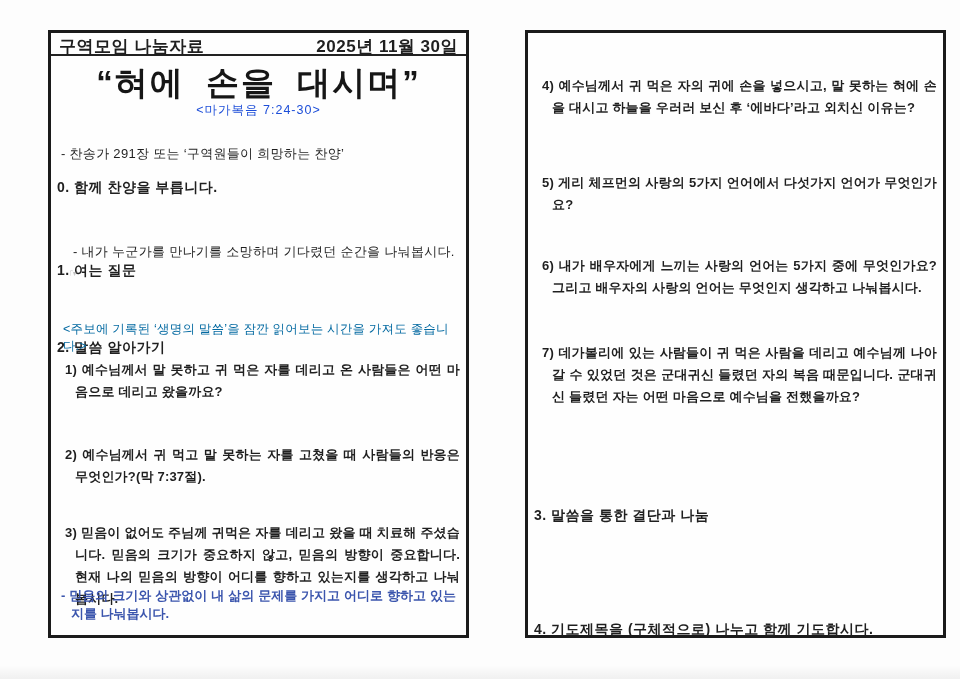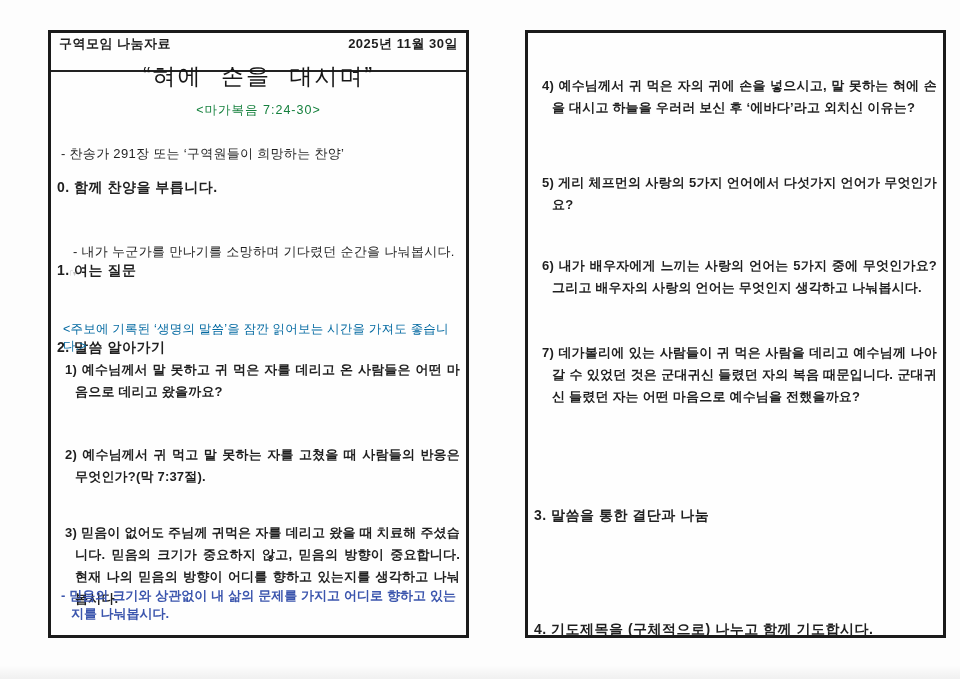--- a/index.html
+++ b/index.html
@@ -33,44 +33,44 @@
   }
   .page-left  { left: 48px; }
   .page-right { left: 525px; }
 
   .block { position: absolute; }
 
   .page-header {
     position: absolute;
     top: 0; left: 0; right: 0;
     height: 19px;
-    padding: 2px 8px 16px 8px;
+    padding: 2px 8px 0 8px;
     border-bottom: 2px solid #222;
     display: flex;
     justify-content: space-between;
-    font-size: 13px;
+    font-size: 17px;
     font-weight: bold;
     letter-spacing: 0.5px;
   }
 
   .title {
     top: 28px; left: 0; right: 0;
     text-align: center;
-    font-size: 23px;
-    font-weight: normal;
+    font-size: 33px;
+    font-weight: bold;
     letter-spacing: 2px;
     word-spacing: 10px;
     color: #161616;
   }
   .subtitle {
     top: 69px; left: 0; right: 0;
     text-align: center;
     font-size: 12.5px;
     letter-spacing: 1px;
-    color: #15803d;
+    color: #1d4ed8;
   }
 
   .heading {
     left: 6px; right: 6px;
     font-size: 14px;
     font-weight: bold;
     letter-spacing: 0.5px;
     margin-top: 40px;
   }
   .bullet {

